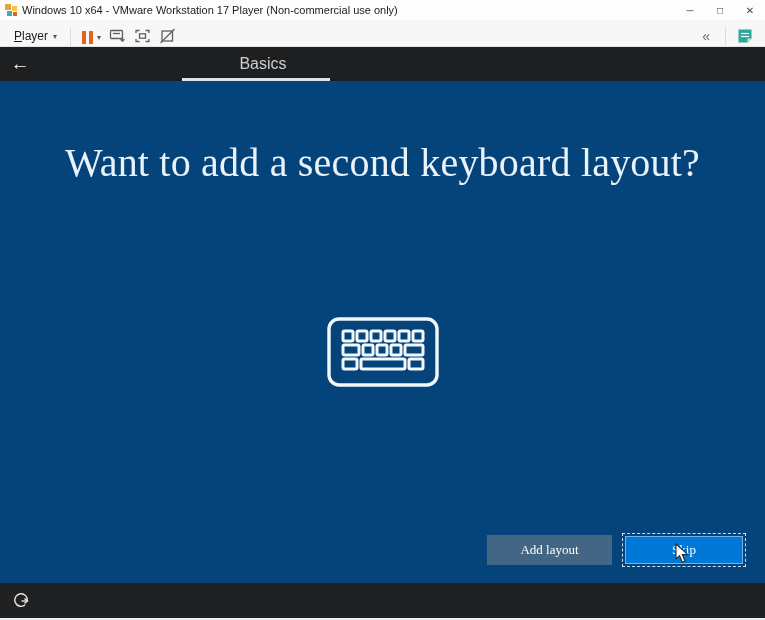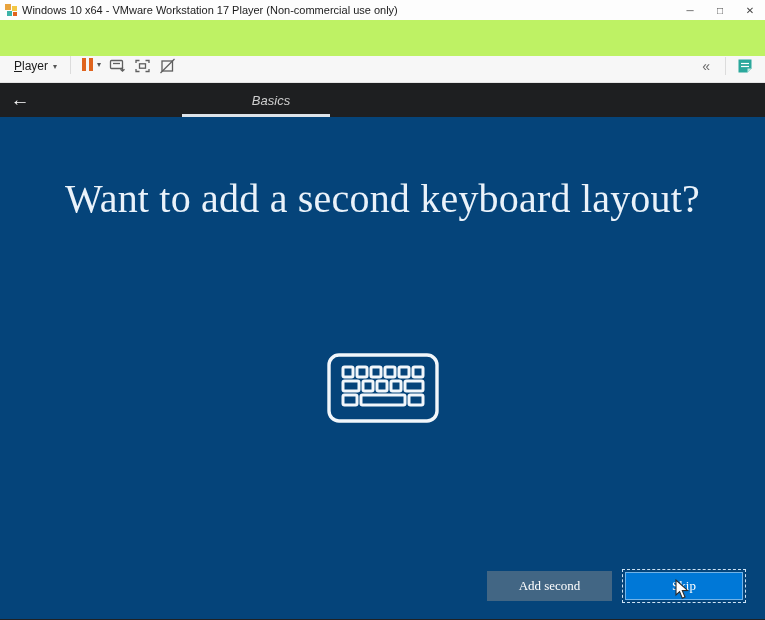--- a/index.html
+++ b/index.html
@@ -9,40 +9,40 @@
   
   .titlebar { height:20px; background:#fdfdfd; display:flex; align-items:center; padding-left:4px; }
   .vm-icon { width:14px; height:14px; margin-right:4px; flex:0 0 auto; }
   .titlebar-text { font-size:11px; color:#1b1b1b; white-space:nowrap; }
   .win-controls { margin-left:auto; display:flex; height:100%; }
   .win-btn { width:30px; height:100%; display:flex; align-items:center; justify-content:center;
              font-size:10px; color:#444; cursor:default; }
 
   
   .toolbar { height:27px; background:#f7f7f7; border-bottom:1px solid #e3e3e3;
-             display:flex; align-items:flex-start; padding:0 8px;margin-top:36px; }
+             display:flex; align-items:flex-end; padding:0 8px; }
   .player-menu { display:flex; align-items:center; gap:5px; font-size:12px; color:#1b1b1b; padding:3px 6px; }
   .player-menu .accel { text-decoration:underline; }
   .caret { font-size:8px; color:#555; }
   .tb-sep { width:1px; height:18px; background:#dcdcdc; margin:0 7px; }
   .tb-icon { display:flex; align-items:center; justify-content:center; padding:2px 4px; }
   .pause-group { display:flex; align-items:center; gap:4px; padding:2px 4px; }
   .pause-bars { display:flex; gap:3px; }
   .pause-bars span { display:block; width:4px; height:13px; background:#e0641e; }
   .toolbar-right { margin-left:auto; display:flex; align-items:center; }
   .collapse-glyph { font-size:14px; color:#6a6a6a; padding:0 8px; }
 
   
   .oobe-header { position:relative; height:34px; background:#1e1f21; }
   .back-btn { position:absolute; left:0; top:0; width:40px; height:100%;
               display:flex; align-items:center; justify-content:center;
               color:#fff; font-size:19px; }
-  .tab { position:absolute; left:197px; width:148px; top:0; height:100%;
+  .tab { position:absolute; left:189px; width:148px; top:0; height:100%;
          display:flex; align-items:center; justify-content:center;
-         color:#cfcfcf; font-size:13px;font-style:italic; }
+         color:#cfcfcf; font-size:16px; }
   .tab-underline { position:absolute; left:182px; width:148px; bottom:0; height:3px; background:#dde3e9; }
 
   
   .oobe-body { position:relative; height:502px; background:#05447a;font-family:Liberation Serif, serif; }
   .heading { position:absolute; top:58px; width:100%; text-align:center;
              color:#eaf2fa; font-size:40px; font-weight:300; letter-spacing:0.2px; }
   .kb-icon { position:absolute; top:236px; left:50%; transform:translateX(-50%); }
 
   .btn-row { position:absolute; right:19px; top:452px; display:flex; align-items:center; gap:10px; }
   .btn-secondary { width:125px; height:30px; background:#426684; color:#fff;
@@ -147,21 +147,21 @@
         <rect x="50" y="28" width="10" height="10" rx="1.5"></rect>
         <rect x="64" y="28" width="10" height="10" rx="1.5"></rect>
         <rect x="78" y="28" width="18" height="10" rx="1.5"></rect>
         <rect x="16" y="42" width="14" height="10" rx="1.5"></rect>
         <rect x="34" y="42" width="44" height="10" rx="1.5"></rect>
         <rect x="82" y="42" width="14" height="10" rx="1.5"></rect>
       </g>
     </svg>
 
     <div class="btn-row">
-      <div class="btn-secondary">Add second</div>
+      <div class="btn-secondary">Add layout</div>
       <div class="skip-wrap">
         <div class="btn-primary">Skip</div>
       </div>
     </div>
 
     <svg class="mouse-cursor" width="15" height="21" viewBox="0 0 15 21">
       <path d="M1 1 L1 16 L4.6 12.6 L7.3 19.2 L10 18 L7.3 11.6 L12.5 11.4 Z" fill="#ffffff" stroke="#2b2b2b" stroke-width="1.1"></path>
     </svg>
   </div>
 

